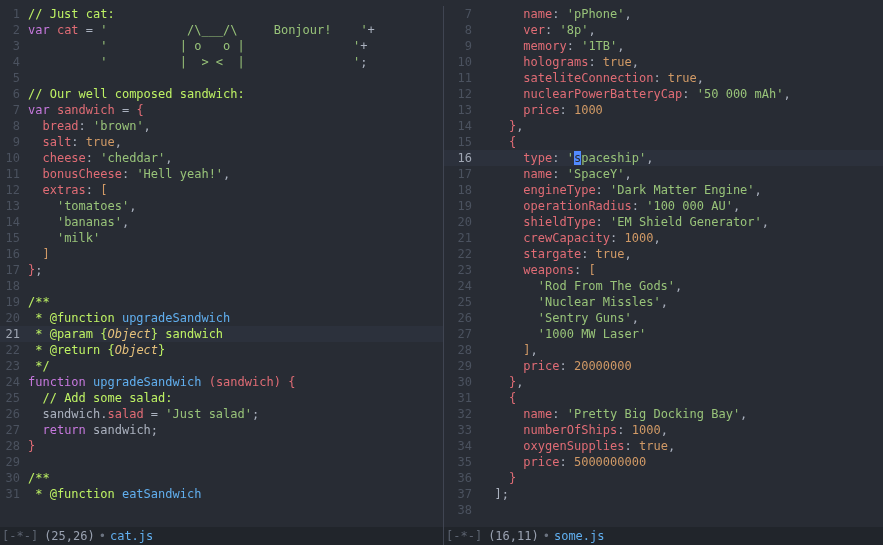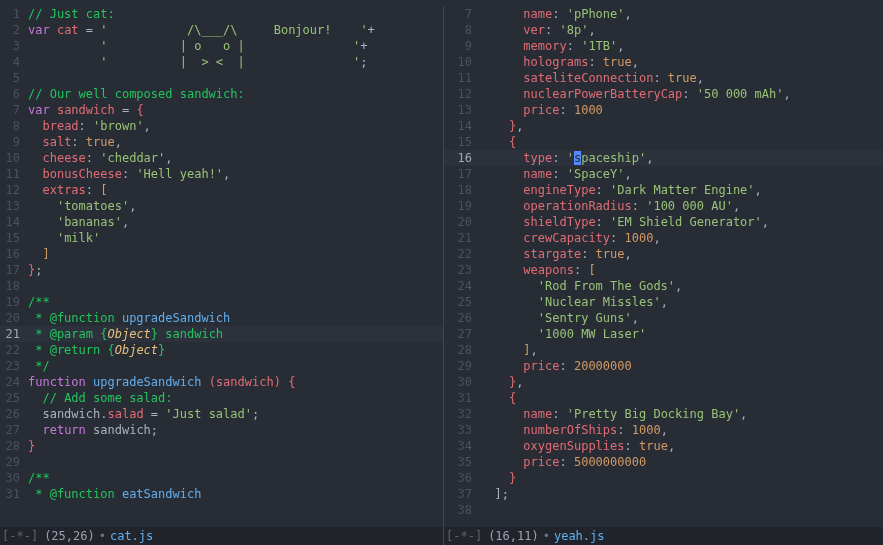--- a/index.html
+++ b/index.html
@@ -29,21 +29,21 @@
     font-size: 12px;
     user-select: none;
     flex-shrink: 0;
   }
   .row.current .gutter { color: #a0a7b4; }
   .row.current { background: #2c313c; }
   .code { flex: 1; white-space: pre; }
   .right .gutter { width: 36px; }
 
   
-  .cmt  { color: #22c55e; font-style: normal; }
+  .cmt  { color: #bef264; font-style: normal; }
   .kw   { color: #c678dd; }
   .prop { color: #e06c75; }
   .p    { color: #abb2bf; }
   .str  { color: #98c379; }
   .bool { color: #d19a66; }
   .num  { color: #d19a66; }
   .fn   { color: #61afef; }
   .prm  { color: #e06c75; }
   .type { color: #e5c07b; font-style: italic; }
   .cur  { background: #528bff; color: #282c34; }
@@ -77,16 +77,16 @@
       <span class="dot">•</span>
       <span class="fname">cat.js</span>
     </div>
   </div>
   <div class="pane right">
     <div class="code-area" id="right-code"><div class="row"><span class="gutter">7</span><span class="code"><span class="p">      </span><span class="prop">name</span><span class="p">: </span><span class="str">'pPhone'</span><span class="p">,</span></span></div><div class="row"><span class="gutter">8</span><span class="code"><span class="p">      </span><span class="prop">ver</span><span class="p">: </span><span class="str">'8p'</span><span class="p">,</span></span></div><div class="row"><span class="gutter">9</span><span class="code"><span class="p">      </span><span class="prop">memory</span><span class="p">: </span><span class="str">'1TB'</span><span class="p">,</span></span></div><div class="row"><span class="gutter">10</span><span class="code"><span class="p">      </span><span class="prop">holograms</span><span class="p">: </span><span class="bool">true</span><span class="p">,</span></span></div><div class="row"><span class="gutter">11</span><span class="code"><span class="p">      </span><span class="prop">sateliteConnection</span><span class="p">: </span><span class="bool">true</span><span class="p">,</span></span></div><div class="row"><span class="gutter">12</span><span class="code"><span class="p">      </span><span class="prop">nuclearPowerBatteryCap</span><span class="p">: </span><span class="str">'50 000 mAh'</span><span class="p">,</span></span></div><div class="row"><span class="gutter">13</span><span class="code"><span class="p">      </span><span class="prop">price</span><span class="p">: </span><span class="num">1000</span></span></div><div class="row"><span class="gutter">14</span><span class="code"><span class="p">    </span><span class="wrap1">}</span><span class="p">,</span></span></div><div class="row"><span class="gutter">15</span><span class="code"><span class="p">    </span><span class="wrap1">{</span></span></div><div class="row current"><span class="gutter">16</span><span class="code"><span class="p">      </span><span class="prop">type</span><span class="p">: </span><span class="str">'</span><span class="cur">s</span><span class="str">paceship'</span><span class="p">,</span></span></div><div class="row"><span class="gutter">17</span><span class="code"><span class="p">      </span><span class="prop">name</span><span class="p">: </span><span class="str">'SpaceY'</span><span class="p">,</span></span></div><div class="row"><span class="gutter">18</span><span class="code"><span class="p">      </span><span class="prop">engineType</span><span class="p">: </span><span class="str">'Dark Matter Engine'</span><span class="p">,</span></span></div><div class="row"><span class="gutter">19</span><span class="code"><span class="p">      </span><span class="prop">operationRadius</span><span class="p">: </span><span class="str">'100 000 AU'</span><span class="p">,</span></span></div><div class="row"><span class="gutter">20</span><span class="code"><span class="p">      </span><span class="prop">shieldType</span><span class="p">: </span><span class="str">'EM Shield Generator'</span><span class="p">,</span></span></div><div class="row"><span class="gutter">21</span><span class="code"><span class="p">      </span><span class="prop">crewCapacity</span><span class="p">: </span><span class="num">1000</span><span class="p">,</span></span></div><div class="row"><span class="gutter">22</span><span class="code"><span class="p">      </span><span class="prop">stargate</span><span class="p">: </span><span class="bool">true</span><span class="p">,</span></span></div><div class="row"><span class="gutter">23</span><span class="code"><span class="p">      </span><span class="prop">weapons</span><span class="p">: </span><span class="wrap2">[</span></span></div><div class="row"><span class="gutter">24</span><span class="code"><span class="p">        </span><span class="str">'Rod From The Gods'</span><span class="p">,</span></span></div><div class="row"><span class="gutter">25</span><span class="code"><span class="p">        </span><span class="str">'Nuclear Missles'</span><span class="p">,</span></span></div><div class="row"><span class="gutter">26</span><span class="code"><span class="p">        </span><span class="str">'Sentry Guns'</span><span class="p">,</span></span></div><div class="row"><span class="gutter">27</span><span class="code"><span class="p">        </span><span class="str">'1000 MW Laser'</span></span></div><div class="row"><span class="gutter">28</span><span class="code"><span class="p">      </span><span class="wrap2">]</span><span class="p">,</span></span></div><div class="row"><span class="gutter">29</span><span class="code"><span class="p">      </span><span class="prop">price</span><span class="p">: </span><span class="num">20000000</span></span></div><div class="row"><span class="gutter">30</span><span class="code"><span class="p">    </span><span class="wrap1">}</span><span class="p">,</span></span></div><div class="row"><span class="gutter">31</span><span class="code"><span class="p">    </span><span class="wrap1">{</span></span></div><div class="row"><span class="gutter">32</span><span class="code"><span class="p">      </span><span class="prop">name</span><span class="p">: </span><span class="str">'Pretty Big Docking Bay'</span><span class="p">,</span></span></div><div class="row"><span class="gutter">33</span><span class="code"><span class="p">      </span><span class="prop">numberOfShips</span><span class="p">: </span><span class="num">1000</span><span class="p">,</span></span></div><div class="row"><span class="gutter">34</span><span class="code"><span class="p">      </span><span class="prop">oxygenSupplies</span><span class="p">: </span><span class="bool">true</span><span class="p">,</span></span></div><div class="row"><span class="gutter">35</span><span class="code"><span class="p">      </span><span class="prop">price</span><span class="p">: </span><span class="num">5000000000</span></span></div><div class="row"><span class="gutter">36</span><span class="code"><span class="p">    </span><span class="wrap1">}</span></span></div><div class="row"><span class="gutter">37</span><span class="code"><span class="p">  </span><span class="p">];</span></span></div><div class="row"><span class="gutter">38</span><span class="code"></span></div></div>
     <div class="statusbar">
       <span class="seg">[-*-]</span>
       <span class="pos">(16,11)</span>
       <span class="dot">•</span>
-      <span class="fname">yeah.js</span>
+      <span class="fname">some.js</span>
     </div>
   </div>
 </div>
 
 </body></html>

